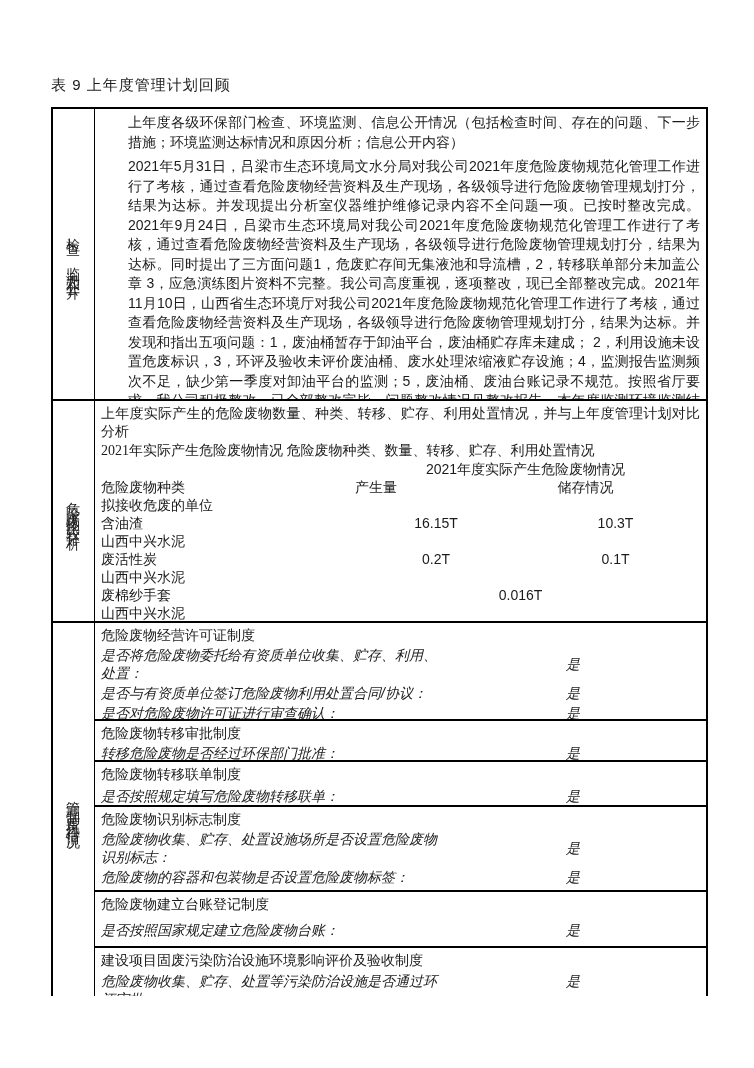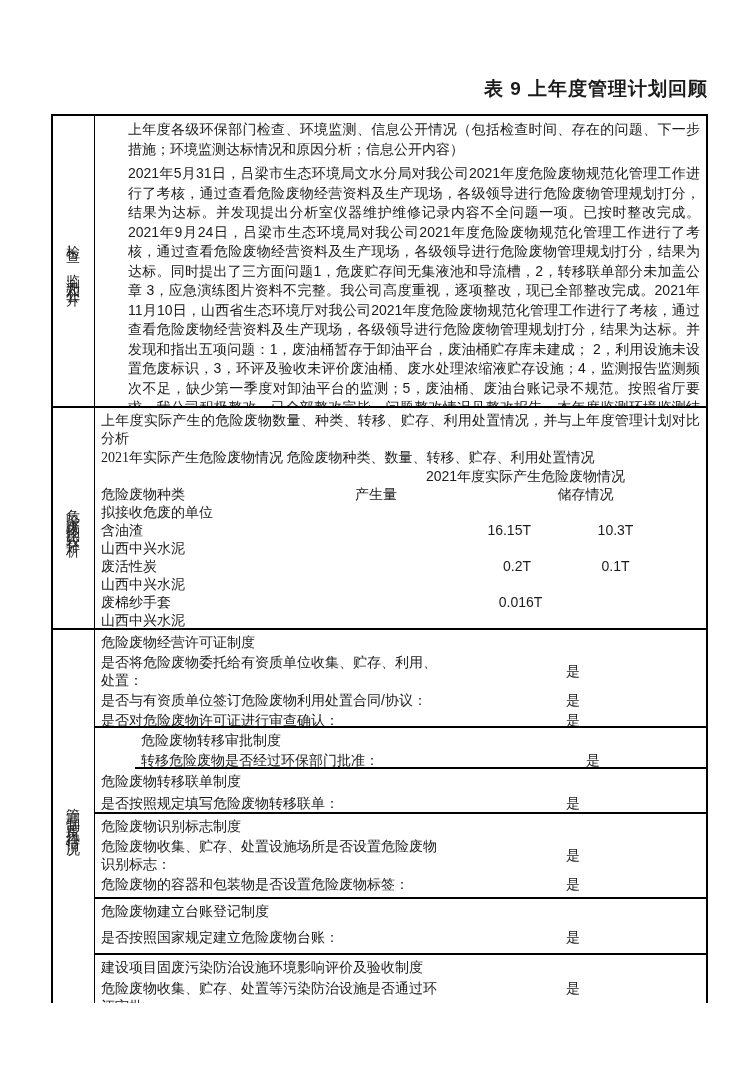--- a/index.html
+++ b/index.html
@@ -8,23 +8,23 @@
     background: #ffffff;
     color: #1b1b1b;
     font-family: "Liberation Sans", "DejaVu Sans", sans-serif;
     font-size: 14px;
     -webkit-font-smoothing: antialiased;
   }
   .page { width: 754px; height: 1068px; background: #fff; padding-top: 76px; }
   .doc-title {
     width: 657px;
     margin-left: 51px;
-    text-align: right;
-    font-size: 19px;
-    font-weight: 700;
+    text-align: left;
+    font-size: 15px;
+    font-weight: 400;
     letter-spacing: 1px;
     margin-bottom: 12px;
   }
   .hw-table {
     width: 657px;
     margin-left: 51px;
     border: 2px solid #000;
     border-bottom: none;
   }
   .section { display: flex; overflow: hidden; }
@@ -57,35 +57,35 @@
   .sec-2 .content-cell { padding: 3px 6px 0 6px; line-height: 18px; }
   .sec-2 .intro { text-align: justify; }
   .sec-2 .intro2 { margin-top: 2px; font-family: Liberation Serif, serif; }
   .sub-title { text-align: center; padding-left: 250px; }
   .col-head { display: flex; align-items: flex-end; }
   .col-head .h-name  { width: 180px; flex: 0 0 180px; }
   .col-head .h-prod  { width: 190px; flex: 0 0 190px; text-align: center; }
   .col-head .h-store { flex: 1 1 auto; text-align: center; }
   .w-row { display: flex; }
   .w-row .c-name  { width: 240px; flex: 0 0 240px; }
-  .w-row .c-prod  { width: 190px; flex: 0 0 190px; text-align: right; }
+  .w-row .c-prod  { width: 190px; flex: 0 0 190px; text-align: center; }
   .w-row .c-store { flex: 1 1 auto; text-align: center; }
 
   
   .sec-3 { height: 375px; }
   .sec-3 .content-cell { padding: 0; }
   .blk { padding: 3px 6px 0 6px; line-height: 18px; overflow: hidden; border-bottom: 2px solid #000; }
   .blk-0 { height: 98px; }
-  .blk-1 { height: 41px; margin-left: 40px; }
+  .blk-1 { height: 41px; }
   .blk-2 { height: 45px; }
   .blk-3 { height: 85px; }
   .blk-4 { height: 56px; }
   .blk-5 { height: 50px; border-bottom: none; }
   .blk-title { }
-  .q-row { display: flex; align-items: center; margin-top: 2px; }
+  .q-row { display: flex; align-items: center; margin-top: 2px; font-style: italic; }
   .q-text { width: 345px; flex: 0 0 345px; }
   .q-ans { flex: 1 1 auto; text-align: center; }
   .blk-2 .q-row { margin-top: 4px; }
   .blk-4 .q-row { margin-top: 8px; }
   .blk-5 .q-row { margin-top: 3px; align-items: flex-start; }
 </style>
 </head>
 <body>
 
 <div class="page">

